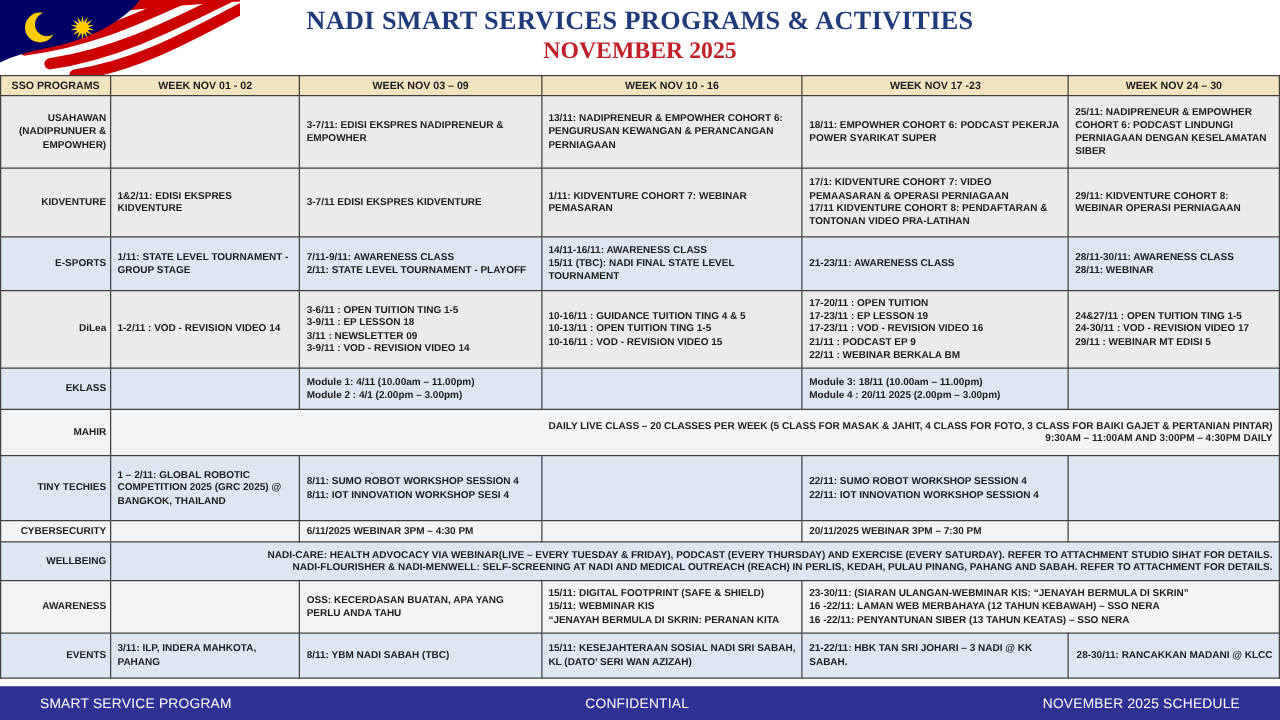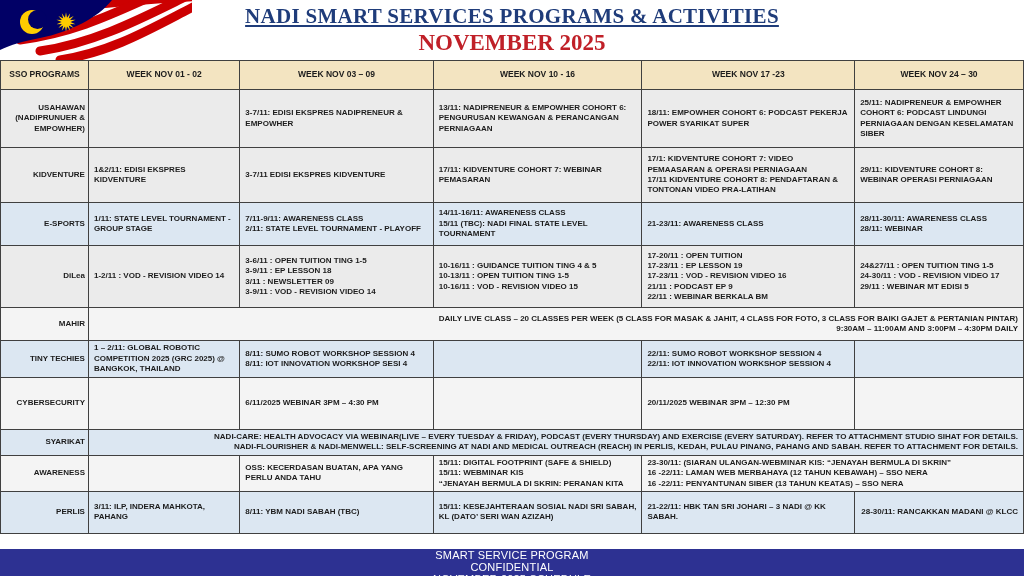--- a/index.html
+++ b/index.html
@@ -4,49 +4,49 @@
 <style>
   * { margin:0; padding:0; box-sizing:border-box; }
   html,body { width:1024px; height:576px; overflow:hidden; background:#fff; }
   .page { position:relative; width:1024px; height:576px; background:#fff;
           font-family:"Liberation Sans", sans-serif; }
 
   
   .flag-wrap { position:absolute; top:0; left:0; width:192px; height:60px; }
   .titles { position:absolute; top:4px; left:0; width:1024px; text-align:center;
             font-family:"Liberation Serif", serif; }
-  .main-title { font-size:21px; font-weight:bold; color:var(--title-blue,#1F3C7A); letter-spacing:.3px;text-decoration:underline; }
-  .sub-title  { font-size:23px; font-weight:bold; color:var(--subtitle-red,#C02028); margin-top:1px; }
+  .main-title { font-size:21px; font-weight:bold; color:var(--title-blue,#1F3C7A); letter-spacing:.3px; }
+  .sub-title  { font-size:19px; font-weight:bold; color:var(--subtitle-red,#C02028); margin-top:1px; }
 
   
   table { position:absolute; top:60px; left:0; width:1024px;
           border-collapse:collapse; table-layout:fixed; }
   col.c0{width:8.6%} col.c1{width:14.8%} col.c2{width:18.9%}
   col.c3{width:20.4%} col.c4{width:20.8%} col.c5{width:16.5%}
   th, td { border:1px solid var(--border,#404040); font-size:8px; font-weight:bold;
            color:#1c1c1c; vertical-align:middle; white-space:pre-line; line-height:1.3; }
-  thead th { background:var(--header-beige,#F3E4C1); height:29px; text-align:center; font-size:8.5px; }
+  thead th { background:var(--header-beige,#F3E4C1); height:16px; text-align:center; font-size:8.5px; }
   tbody th { text-align:right; padding:2px 3px 2px 6px; }
   tbody td { text-align:left; padding:2px 5px; }
   tbody td.center { text-align:right; }
   tr.tint-gray  th, tr.tint-gray  td { background:var(--row-gray,#EBEBEB); }
   tr.tint-blue  th, tr.tint-blue  td { background:var(--row-blue,#DCE7F2); }
   tr.tint-white th, tr.tint-white td { background:var(--row-white,#F4F4F4); }
   tbody tr:nth-child(1){height:58px} tbody tr:nth-child(2){height:55px}
   tbody tr:nth-child(3){height:43px} tbody tr:nth-child(4){height:62px}
   tbody tr:nth-child(5){height:33px} tbody tr:nth-child(6){height:37px}
   tbody tr:nth-child(7){height:52px} tbody tr:nth-child(8){height:17px}
   tbody tr:nth-child(9){height:31px} tbody tr:nth-child(10){height:42px}
   tbody tr:nth-child(11){height:36px}
 
   
   .footer { position:absolute; left:0; bottom:0; width:1024px; height:27px;
             background:var(--footer-bg,#2D3192); color:#fff; display:flex;
-            align-items:center; justify-content:space-between; padding:0 18px;
-            font-size:11px; letter-spacing:.2px;flex-direction:column; }
+            align-items:center; justify-content:space-between; padding:0 32px;
+            font-size:11px; letter-spacing:.2px; }
 </style>
 </head>
 <body>
 
 <div class="page">
 
   <div class="flag-wrap">
     <svg width="192" height="60" viewBox="0 0 192 60" xmlns="http://www.w3.org/2000/svg">
       <g fill="none" stroke="#CC0001" stroke-linecap="round">
         <path d="M95,3 C130,-1 160,-3 194,-5" stroke-width="12"></path>
@@ -91,21 +91,21 @@
           <td></td>
           <td>3-7/11: EDISI EKSPRES NADIPRENEUR &amp; EMPOWHER</td>
           <td>13/11: NADIPRENEUR &amp; EMPOWHER COHORT 6: PENGURUSAN KEWANGAN &amp; PERANCANGAN PERNIAGAAN</td>
           <td>18/11: EMPOWHER COHORT 6: PODCAST PEKERJA POWER SYARIKAT SUPER</td>
           <td>25/11: NADIPRENEUR &amp; EMPOWHER COHORT 6: PODCAST LINDUNGI PERNIAGAAN DENGAN KESELAMATAN SIBER</td>
         </tr>
         <tr class="tint-gray">
           <th>KIDVENTURE</th>
           <td>1&amp;2/11: EDISI EKSPRES KIDVENTURE</td>
           <td>3-7/11 EDISI EKSPRES KIDVENTURE</td>
-          <td>17/11: KIDVENTURE COHORT 7: WEBINAR PEMASARAN</td>
+          <td>1/11: KIDVENTURE COHORT 7: WEBINAR PEMASARAN</td>
           <td>17/1:  KIDVENTURE COHORT 7: VIDEO PEMAASARAN &amp; OPERASI PERNIAGAAN
 17/11 KIDVENTURE COHORT 8: PENDAFTARAN &amp; TONTONAN VIDEO PRA-LATIHAN</td>
           <td>29/11: KIDVENTURE COHORT 8: WEBINAR OPERASI PERNIAGAAN</td>
         </tr>
         <tr class="tint-blue">
           <th>E-SPORTS</th>
           <td>1/11: STATE LEVEL TOURNAMENT - GROUP STAGE</td>
           <td>7/11-9/11: AWARENESS CLASS
 2/11: STATE LEVEL TOURNAMENT - PLAYOFF</td>
           <td>14/11-16/11: AWARENESS CLASS
@@ -126,61 +126,71 @@
 10-16/11 : VOD - REVISION VIDEO 15</td>
           <td>17-20/11 : OPEN TUITION
 17-23/11 : EP LESSON 19
 17-23/11 : VOD - REVISION VIDEO 16
 21/11 : PODCAST EP 9
 22/11 : WEBINAR BERKALA BM</td>
           <td>24&amp;27/11 : OPEN TUITION TING 1-5
 24-30/11 : VOD - REVISION VIDEO 17
 29/11 : WEBINAR MT EDISI 5</td>
         </tr>
+        <tr class="tint-blue">
+          <th>EKLASS</th>
+          <td></td>
+          <td>Module 1: 4/11 (10.00am – 11.00pm)
+Module 2 : 4/1 (2.00pm – 3.00pm)</td>
+          <td></td>
+          <td>Module 3: 18/11 (10.00am – 11.00pm)
+Module 4 : 20/11 2025 (2.00pm – 3.00pm)</td>
+          <td></td>
+        </tr>
         <tr class="tint-white">
           <th>MAHIR</th>
           <td colspan="5" class="center">DAILY LIVE CLASS – 20 CLASSES PER WEEK (5 CLASS FOR MASAK &amp; JAHIT, 4 CLASS FOR FOTO, 3 CLASS FOR BAIKI GAJET &amp; PERTANIAN PINTAR)
 9:30AM – 11:00AM AND 3:00PM – 4:30PM DAILY</td>
         </tr>
         <tr class="tint-blue">
           <th>TINY TECHIES</th>
           <td>1 – 2/11: GLOBAL ROBOTIC COMPETITION 2025 (GRC 2025) @ BANGKOK, THAILAND</td>
           <td>8/11: SUMO ROBOT WORKSHOP SESSION 4
 8/11: IOT INNOVATION WORKSHOP SESI 4</td>
           <td></td>
           <td>22/11: SUMO ROBOT WORKSHOP SESSION 4
 22/11: IOT INNOVATION WORKSHOP SESSION 4</td>
           <td></td>
         </tr>
         <tr class="tint-white">
           <th>CYBERSECURITY</th>
           <td></td>
           <td>6/11/2025 WEBINAR 3PM – 4:30 PM</td>
           <td></td>
-          <td>20/11/2025 WEBINAR 3PM – 12:30 PM</td>
-          <td></td>
-        </tr>
-        <tr class="tint-blue">
-          <th>SYARIKAT</th>
+          <td>20/11/2025 WEBINAR 3PM – 7:30 PM</td>
+          <td></td>
+        </tr>
+        <tr class="tint-blue">
+          <th>WELLBEING</th>
           <td colspan="5" class="center">NADI-CARE: HEALTH ADVOCACY VIA WEBINAR(LIVE – EVERY TUESDAY &amp; FRIDAY), PODCAST (EVERY THURSDAY) AND EXERCISE (EVERY SATURDAY). REFER TO ATTACHMENT STUDIO SIHAT FOR DETAILS.
 NADI-FLOURISHER &amp; NADI-MENWELL: SELF-SCREENING AT NADI AND MEDICAL OUTREACH (REACH) IN PERLIS, KEDAH, PULAU PINANG, PAHANG AND SABAH. REFER TO ATTACHMENT FOR DETAILS.</td>
         </tr>
         <tr class="tint-white">
           <th>AWARENESS</th>
           <td></td>
           <td>OSS: KECERDASAN BUATAN, APA YANG PERLU ANDA TAHU</td>
           <td>15/11:  DIGITAL FOOTPRINT (SAFE &amp; SHIELD)
 15/11: WEBMINAR KIS
 “JENAYAH BERMULA DI SKRIN: PERANAN KITA</td>
           <td colspan="2">23-30/11: (SIARAN ULANGAN-WEBMINAR KIS: “JENAYAH BERMULA DI SKRIN”
 16 -22/11: LAMAN WEB MERBAHAYA (12 TAHUN KEBAWAH) – SSO NERA
 16 -22/11:  PENYANTUNAN SIBER (13 TAHUN KEATAS) – SSO NERA</td>
         </tr>
         <tr class="tint-blue">
-          <th>PERLIS</th>
+          <th>EVENTS</th>
           <td>3/11: ILP, INDERA MAHKOTA, PAHANG</td>
           <td>8/11: YBM NADI SABAH (TBC)</td>
           <td>15/11: KESEJAHTERAAN SOSIAL NADI SRI SABAH, KL (DATO’ SERI WAN AZIZAH)</td>
           <td>21-22/11: HBK TAN SRI JOHARI – 3 NADI @ KK SABAH.</td>
           <td class="center">28-30/11: RANCAKKAN MADANI @ KLCC</td>
         </tr>
       </tbody>
   </table>
 
   <div class="footer">

